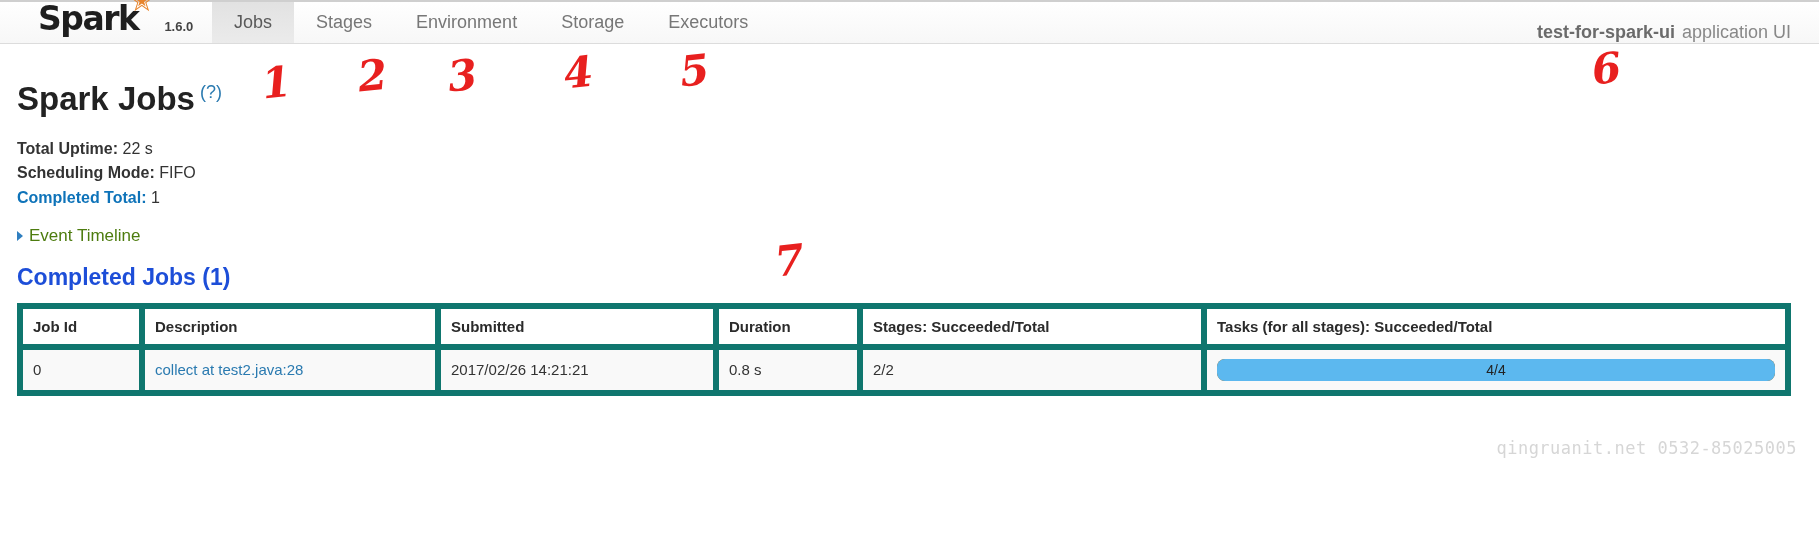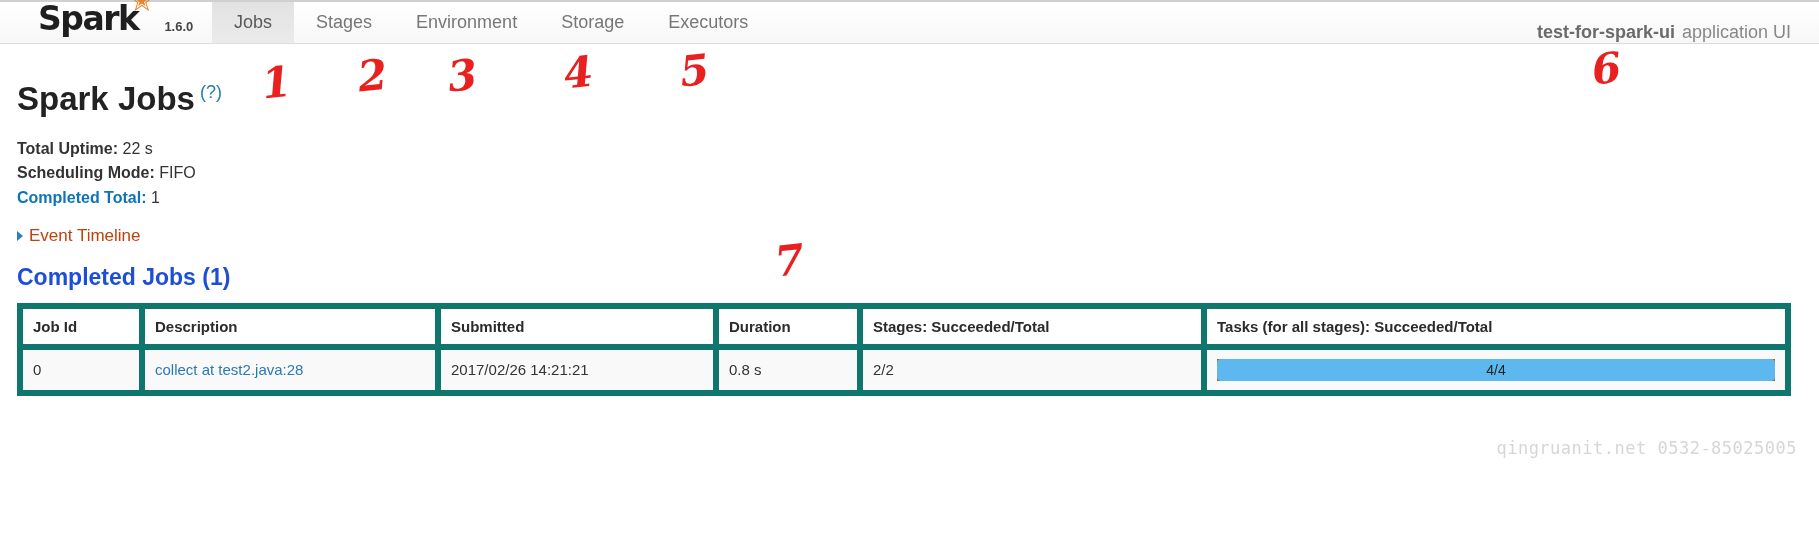--- a/index.html
+++ b/index.html
@@ -124,21 +124,21 @@
     font-size: 16px;
     line-height: 1.52;
     color: #333;
   }
   .summary .lbl { font-weight: bold; }
   .summary .lbl-link { font-weight: bold; color: #0e73b9; cursor: pointer; }
 
   .timeline-toggle {
     margin-top: 16px;
     font-size: 17px;
-    color: #c2410c;
+    color: #4d7c0f;
     cursor: pointer;
     display: inline-block;
   }
   .timeline-toggle .caret {
     display: inline-block;
     width: 0; height: 0;
     border-left: 6px solid #2f7fc0;
     border-top: 5px solid transparent;
     border-bottom: 5px solid transparent;
     margin-right: 6px;
@@ -189,21 +189,21 @@
   .col-desc      { width: 270px; margin-left: 16px; }
   .col-submitted { width: 252px; }
   .col-duration  { width: 118px; }
   .col-stages    { width: 318px; }
   .col-tasks     { width: auto; }
 
   .progress-outer {
     position: relative;
     height: 22px;
     background: #a16207;
-    border-radius: 0;
+    border-radius: 8px;
     overflow: hidden;
   }
   .progress-fill {
     position: absolute;
     left: 0; top: 0; bottom: 0;
     background: #5cb8ef;
     border-radius: 4px;
   }
   .progress-label {
     position: relative;

